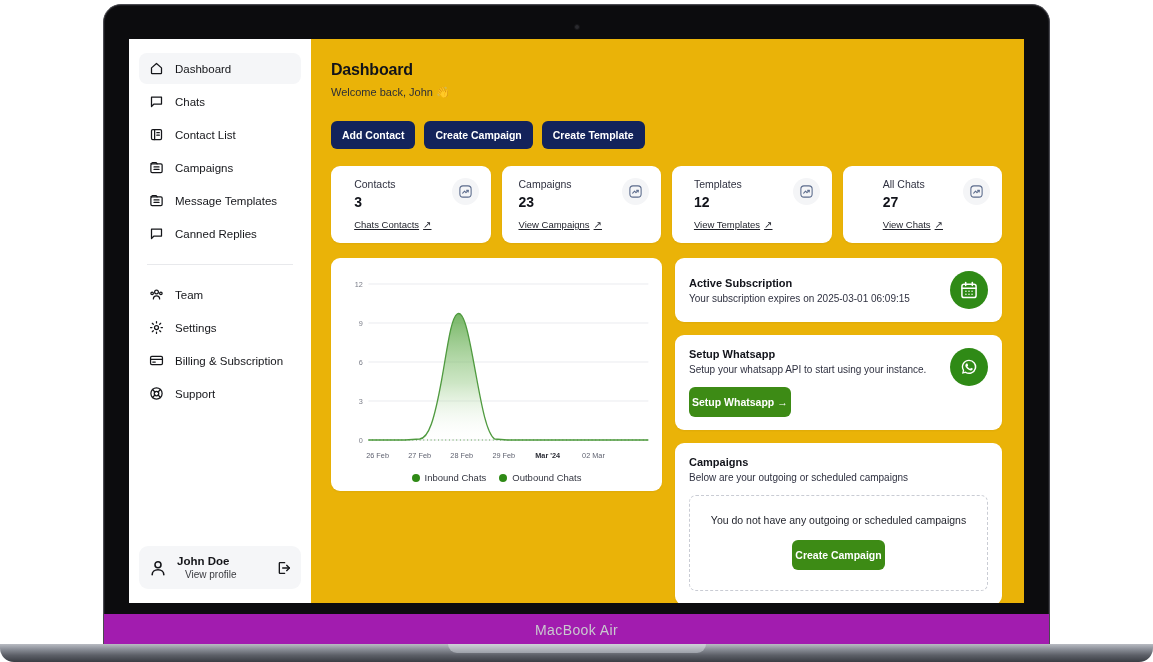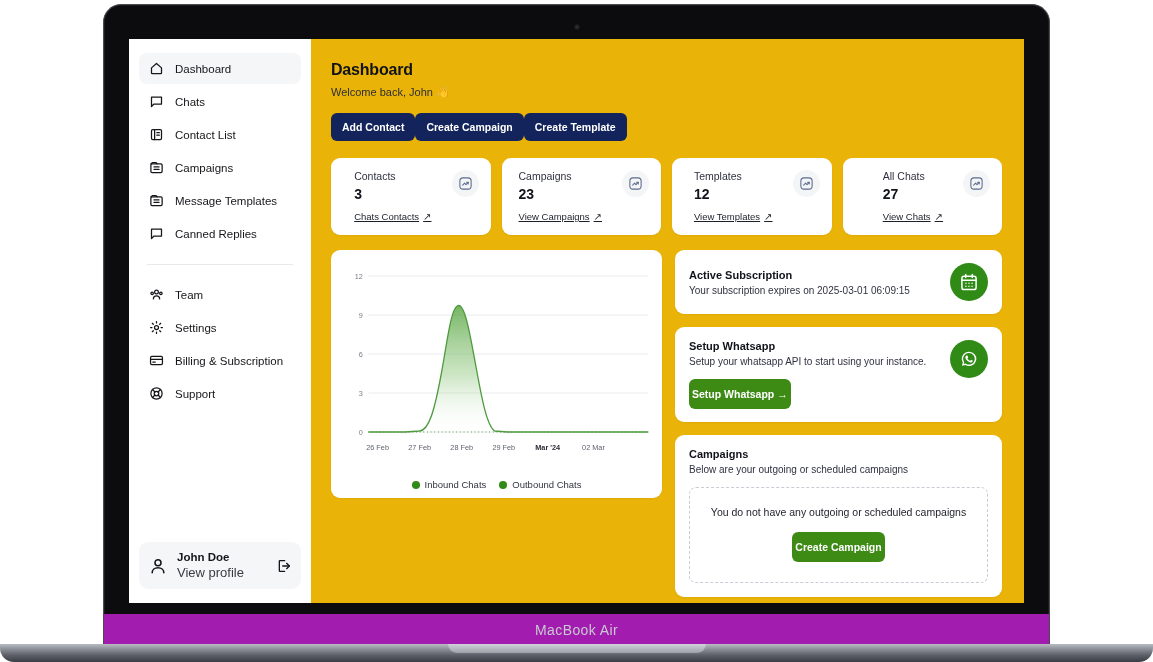--- a/index.html
+++ b/index.html
@@ -76,30 +76,30 @@
 
   .profile {
     display: flex; align-items: center; gap: 9px;
     background: #f5f6f8; border-radius: 9px; padding: 8px 9px;
     margin-bottom: 4px; cursor: pointer;
   }
   .avatar-ic { width: 20px; height: 20px; color:#15161a; flex-shrink:0; }
   .avatar-ic svg { width: 20px; height: 20px; display:block; }
   .profile-text { flex: 1; line-height: 1.25; }
   .profile-name { font-size: 11.5px; font-weight: 700; color: #15161a; }
-  .profile-sub { font-size: 13px; color: #3a3b40; }
+  .profile-sub { font-size: 10px; color: #3a3b40; margin-left: 8px; }
   .logout-ic { width: 16px; height: 16px; color: #15161a; cursor: pointer; }
   .logout-ic svg { width:16px; height:16px; display:block; }
 
   
   .main { flex: 1; padding: 22px 22px 0 20px; overflow: hidden; }
   .page-title { font-size: 16px; font-weight: 700; color: #11131a; letter-spacing: -.2px; }
   .welcome { font-size: 11px; color: #2c2e36; margin-top: 7px; }
 
-  .btn-row { display: flex; gap: 0; margin-top: 14px; align-items: flex-end; }
+  .btn-row { display: flex; gap: 9px; margin-top: 22px; align-items: flex-end; }
   .btn-navy {
     background: #13235b; color: #fff; font-size: 10.5px; font-weight: 700;
     border: none; border-radius: 6px; padding: 8px 11px; cursor: pointer;
     font-family: inherit; white-space: nowrap;
   }
 
   
   .stats { display: grid; grid-template-columns: repeat(4, 1fr); gap: 11px; margin-top: 17px; }
   .stat-card {
     background: #fff; border-radius: 9px; padding: 12px 12px 11px 12px;
@@ -154,21 +154,21 @@
     border: 1.3px dashed #c9ccd4; border-radius: 7px;
     margin-top: 12px; padding: 18px 10px 20px 10px; text-align: center;
   }
   .empty-text { font-size: 10.5px; color: #1d1f28; }
   .empty-box .btn-green { margin-top: 14px; }
 
   
   .chart-area { position: relative; width: 100%; height: 196px; }
   .chart-area svg { display: block; width: 100%; height: 100%; }
   .chart-legend {
-    display: flex; justify-content: center; gap: 13px; margin-top: 21px;
+    display: flex; justify-content: center; gap: 13px; margin-top: 6px;
   }
   .legend-item { display: flex; align-items: center; gap: 5px; font-size: 9.5px; color: #333540; }
   .legend-dot { width: 8px; height: 8px; border-radius: 50%; }
 </style>
 </head>
 <body>
 
 <div class="laptop-wrap">
 
   <div class="laptop-lid">

